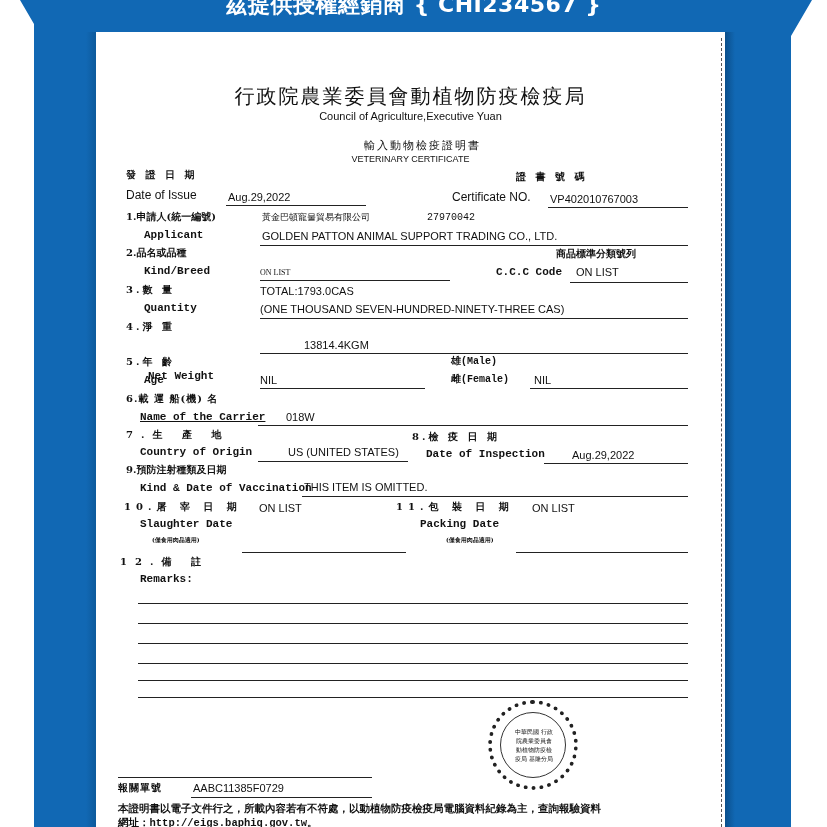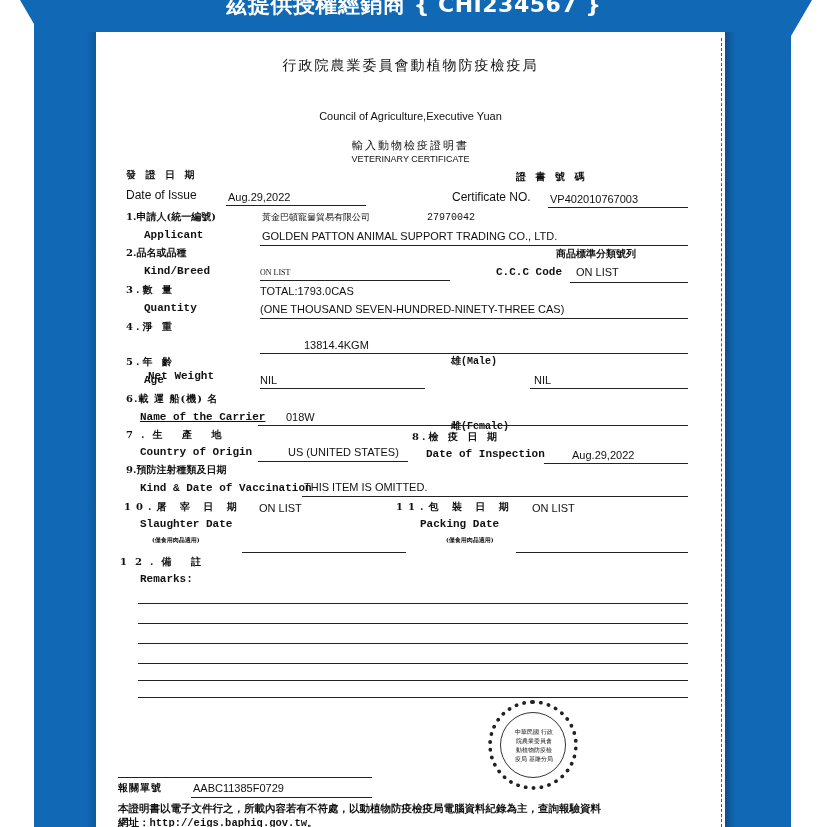--- a/index.html
+++ b/index.html
@@ -33,23 +33,23 @@
   <div class="blue-left"></div>
   <div class="blue-right"></div>
   <div class="shadow-l"></div>
   <div class="shadow-r"></div>
   <div class="banner-title">茲提供授權經銷商 { CHI234567     }</div>
 </div>
 
 <div class="paper">
   <div class="dotline"></div>
 
-  <div class="txt hdr" style="top:27px;font-family:Liberation Serif, serif;font-size:14px;letter-spacing:2px;">行政院農業委員會動植物防疫檢疫局</div>
+  <div class="txt hdr" style="top:54px;font-family:Liberation Serif, serif;font-size:20px;letter-spacing:2px;">行政院農業委員會動植物防疫檢疫局</div>
   <div class="txt hdr" style="top:79px;">Council of Agriculture,Executive Yuan</div>
-  <div class="txt hdr" style="top:108px;font-family:'DejaVu Serif',serif;font-size:11px;letter-spacing:2px;">輸入動物檢疫證明書</div>
+  <div class="txt hdr" style="top:108px;font-family:'DejaVu Serif',serif;font-size:11px;letter-spacing:2px;padding-left:12px;">輸入動物檢疫證明書</div>
   <div class="txt hdr" style="top:123px;font-size:9px;">VETERINARY CERTIFICATE</div>
 
   <div class="txt cjk" style="left:30px;top:138px;">發 證 日 期</div>
   <div class="txt val" style="left:30px;top:157px;font-size:12px;">Date of Issue</div>
   <div class="txt val" style="left:132px;top:160px;">Aug.29,2022</div>
   <div class="uline" style="left:130px;top:173px;width:140px;"></div>
   <div class="txt cjk" style="left:420px;top:140px;">證 書 號 碼</div>
   <div class="txt val" style="left:356px;top:159px;font-size:12px;">Certificate NO.</div>
   <div class="txt val" style="left:454px;top:162px;">VP402010767003</div>
   <div class="uline" style="left:452px;top:175px;width:140px;"></div>
@@ -79,21 +79,21 @@
   <div class="txt cjk" style="left:30px;top:290px;">4.淨    重</div>
   <div class="txt lbl" style="left:52px;top:308px;margin-top:31px;">Net Weight</div>
   <div class="txt val" style="left:164px;top:308px;margin-left:44px;">13814.4KGM</div>
   <div class="uline" style="left:164px;top:321px;width:428px;"></div>
 
   <div class="txt cjk" style="left:30px;top:325px;">5.年    齡</div>
   <div class="txt lbl" style="left:355px;top:325px;font-size:10px;">雄(Male)</div>
   <div class="txt lbl" style="left:48px;top:343px;">Age</div>
   <div class="txt val" style="left:164px;top:343px;">NIL</div>
   <div class="uline" style="left:164px;top:356px;width:165px;"></div>
-  <div class="txt lbl" style="left:355px;top:343px;font-size:10px;margin-top:47px;">雌(Female)</div>
+  <div class="txt lbl" style="left:355px;top:343px;font-size:10px;">雌(Female)</div>
   <div class="txt val" style="left:438px;top:343px;">NIL</div>
   <div class="uline" style="left:434px;top:356px;width:158px;"></div>
 
   <div class="txt cjk" style="left:30px;top:362px;letter-spacing:1px;">6.載 運 船(機) 名</div>
   <div class="txt lbl" style="left:44px;top:380px;text-decoration:underline;">Name of the Carrier</div>
   <div class="txt val" style="left:190px;top:380px;">018W</div>
   <div class="uline" style="left:162px;top:393px;width:430px;"></div>
 
   <div class="txt cjk" style="left:30px;top:398px;letter-spacing:8px;">7.生    產    地</div>
   <div class="txt cjk" style="left:316px;top:400px;">8.檢 疫 日 期</div>

